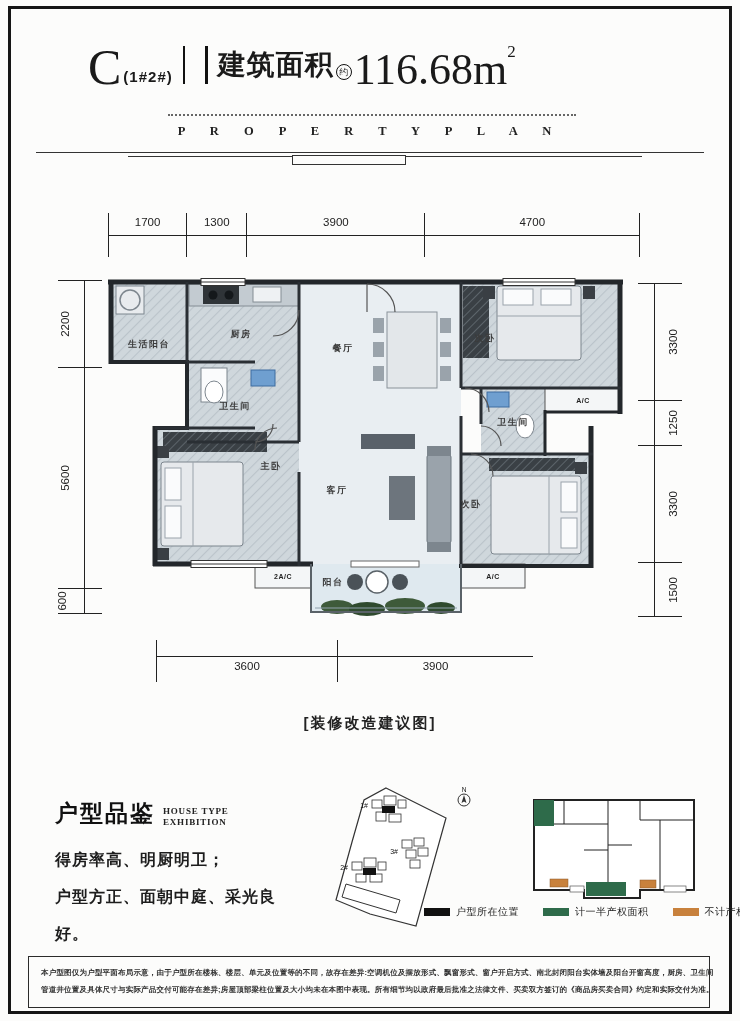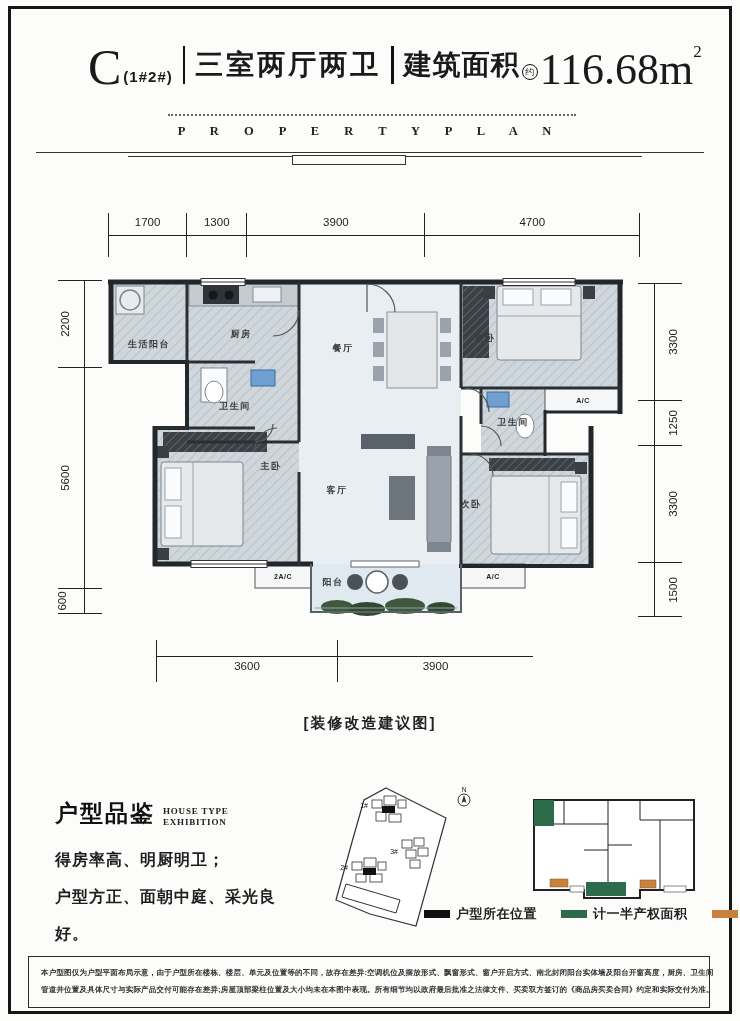--- a/index.html
+++ b/index.html
@@ -57,36 +57,35 @@
          letter-spacing:.8px;line-height:1.2;color:#222;}
   .ex-points{margin-top:12px;}
   .ex-points div{font-size:16px;font-weight:700;letter-spacing:1px;line-height:37px;color:#1d1d1d;}
   
   .siteplan{position:absolute;left:312px;top:782px;width:185px;height:152px;}
   .keyplan{position:absolute;left:520px;top:790px;width:190px;height:122px;}
   
   .legend{position:absolute;left:424px;top:905px;display:flex;align-items:center;gap:24px;}
   .legend .item{display:flex;align-items:center;}
   .legend .swatch{width:26px;height:8px;background:#111;margin-right:6px;flex:none;}
-  .legend .lbl{font-size:13px;font-weight:700;color:#222;letter-spacing:.5px;white-space:nowrap;}
+  .legend .lbl{font-size:10px;font-weight:400;color:#222;letter-spacing:.5px;white-space:nowrap;}
   
   .disclaimer{position:absolute;left:28px;top:956px;width:682px;height:52px;border:1.5px solid #2b2b2b;
               box-sizing:border-box;padding:8px 12px 0;}
   .disclaimer div{font-size:7.5px;font-weight:600;line-height:2.2;letter-spacing:.2px;color:#333;white-space:nowrap;}
 </style>
 </head>
 <body>
 
 <div class="frame"></div>
 
 <div class="header">
   <span class="unit-letter">C</span>
   <span class="unit-buildings">(1#2#)</span>
   <span class="vbar"></span>
-  <span class="layout-desc">三室两厅两卫</span>
   <span class="vbar"></span>
   <span class="area-label">建筑面积</span>
   <span class="approx">约</span>
   <span class="area-value">116.68m</span>
   <span class="area-sup">2</span>
 </div>
 <div class="dotline"></div>
 <div class="prop-plan">P R O P E R T Y   P L A N</div>
 <div class="decor1"></div>
 <div class="decor2"></div>

